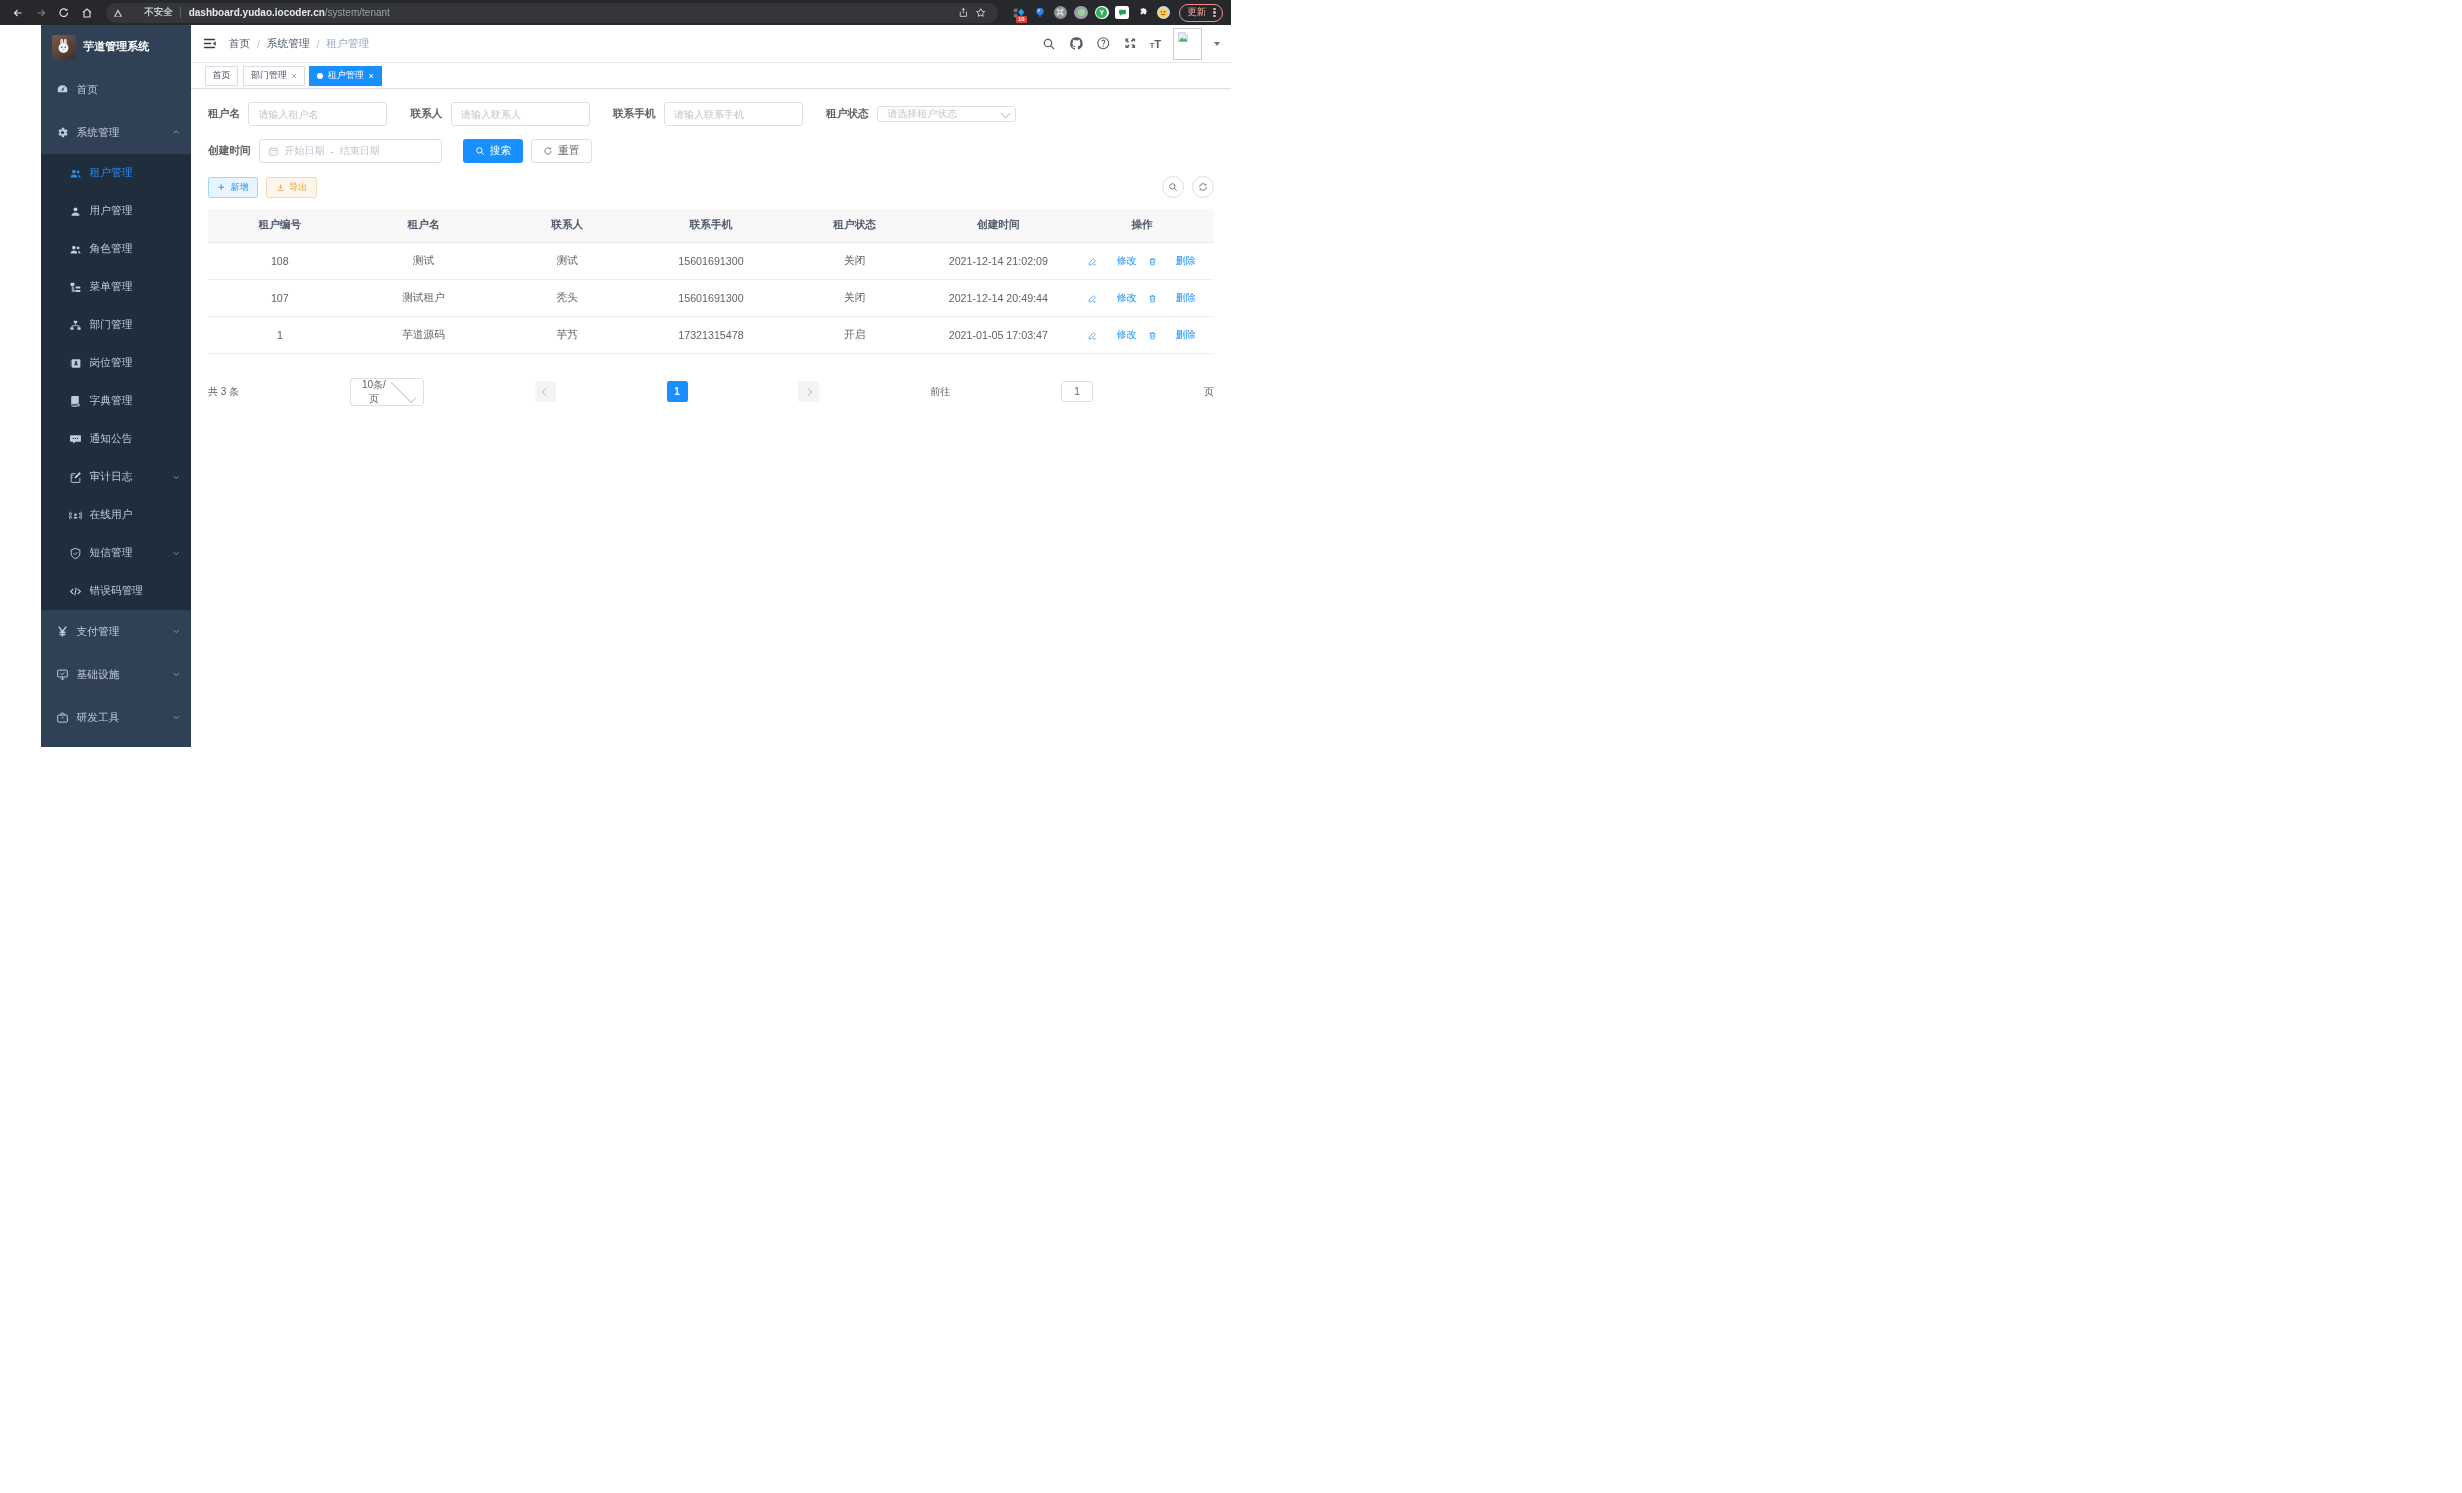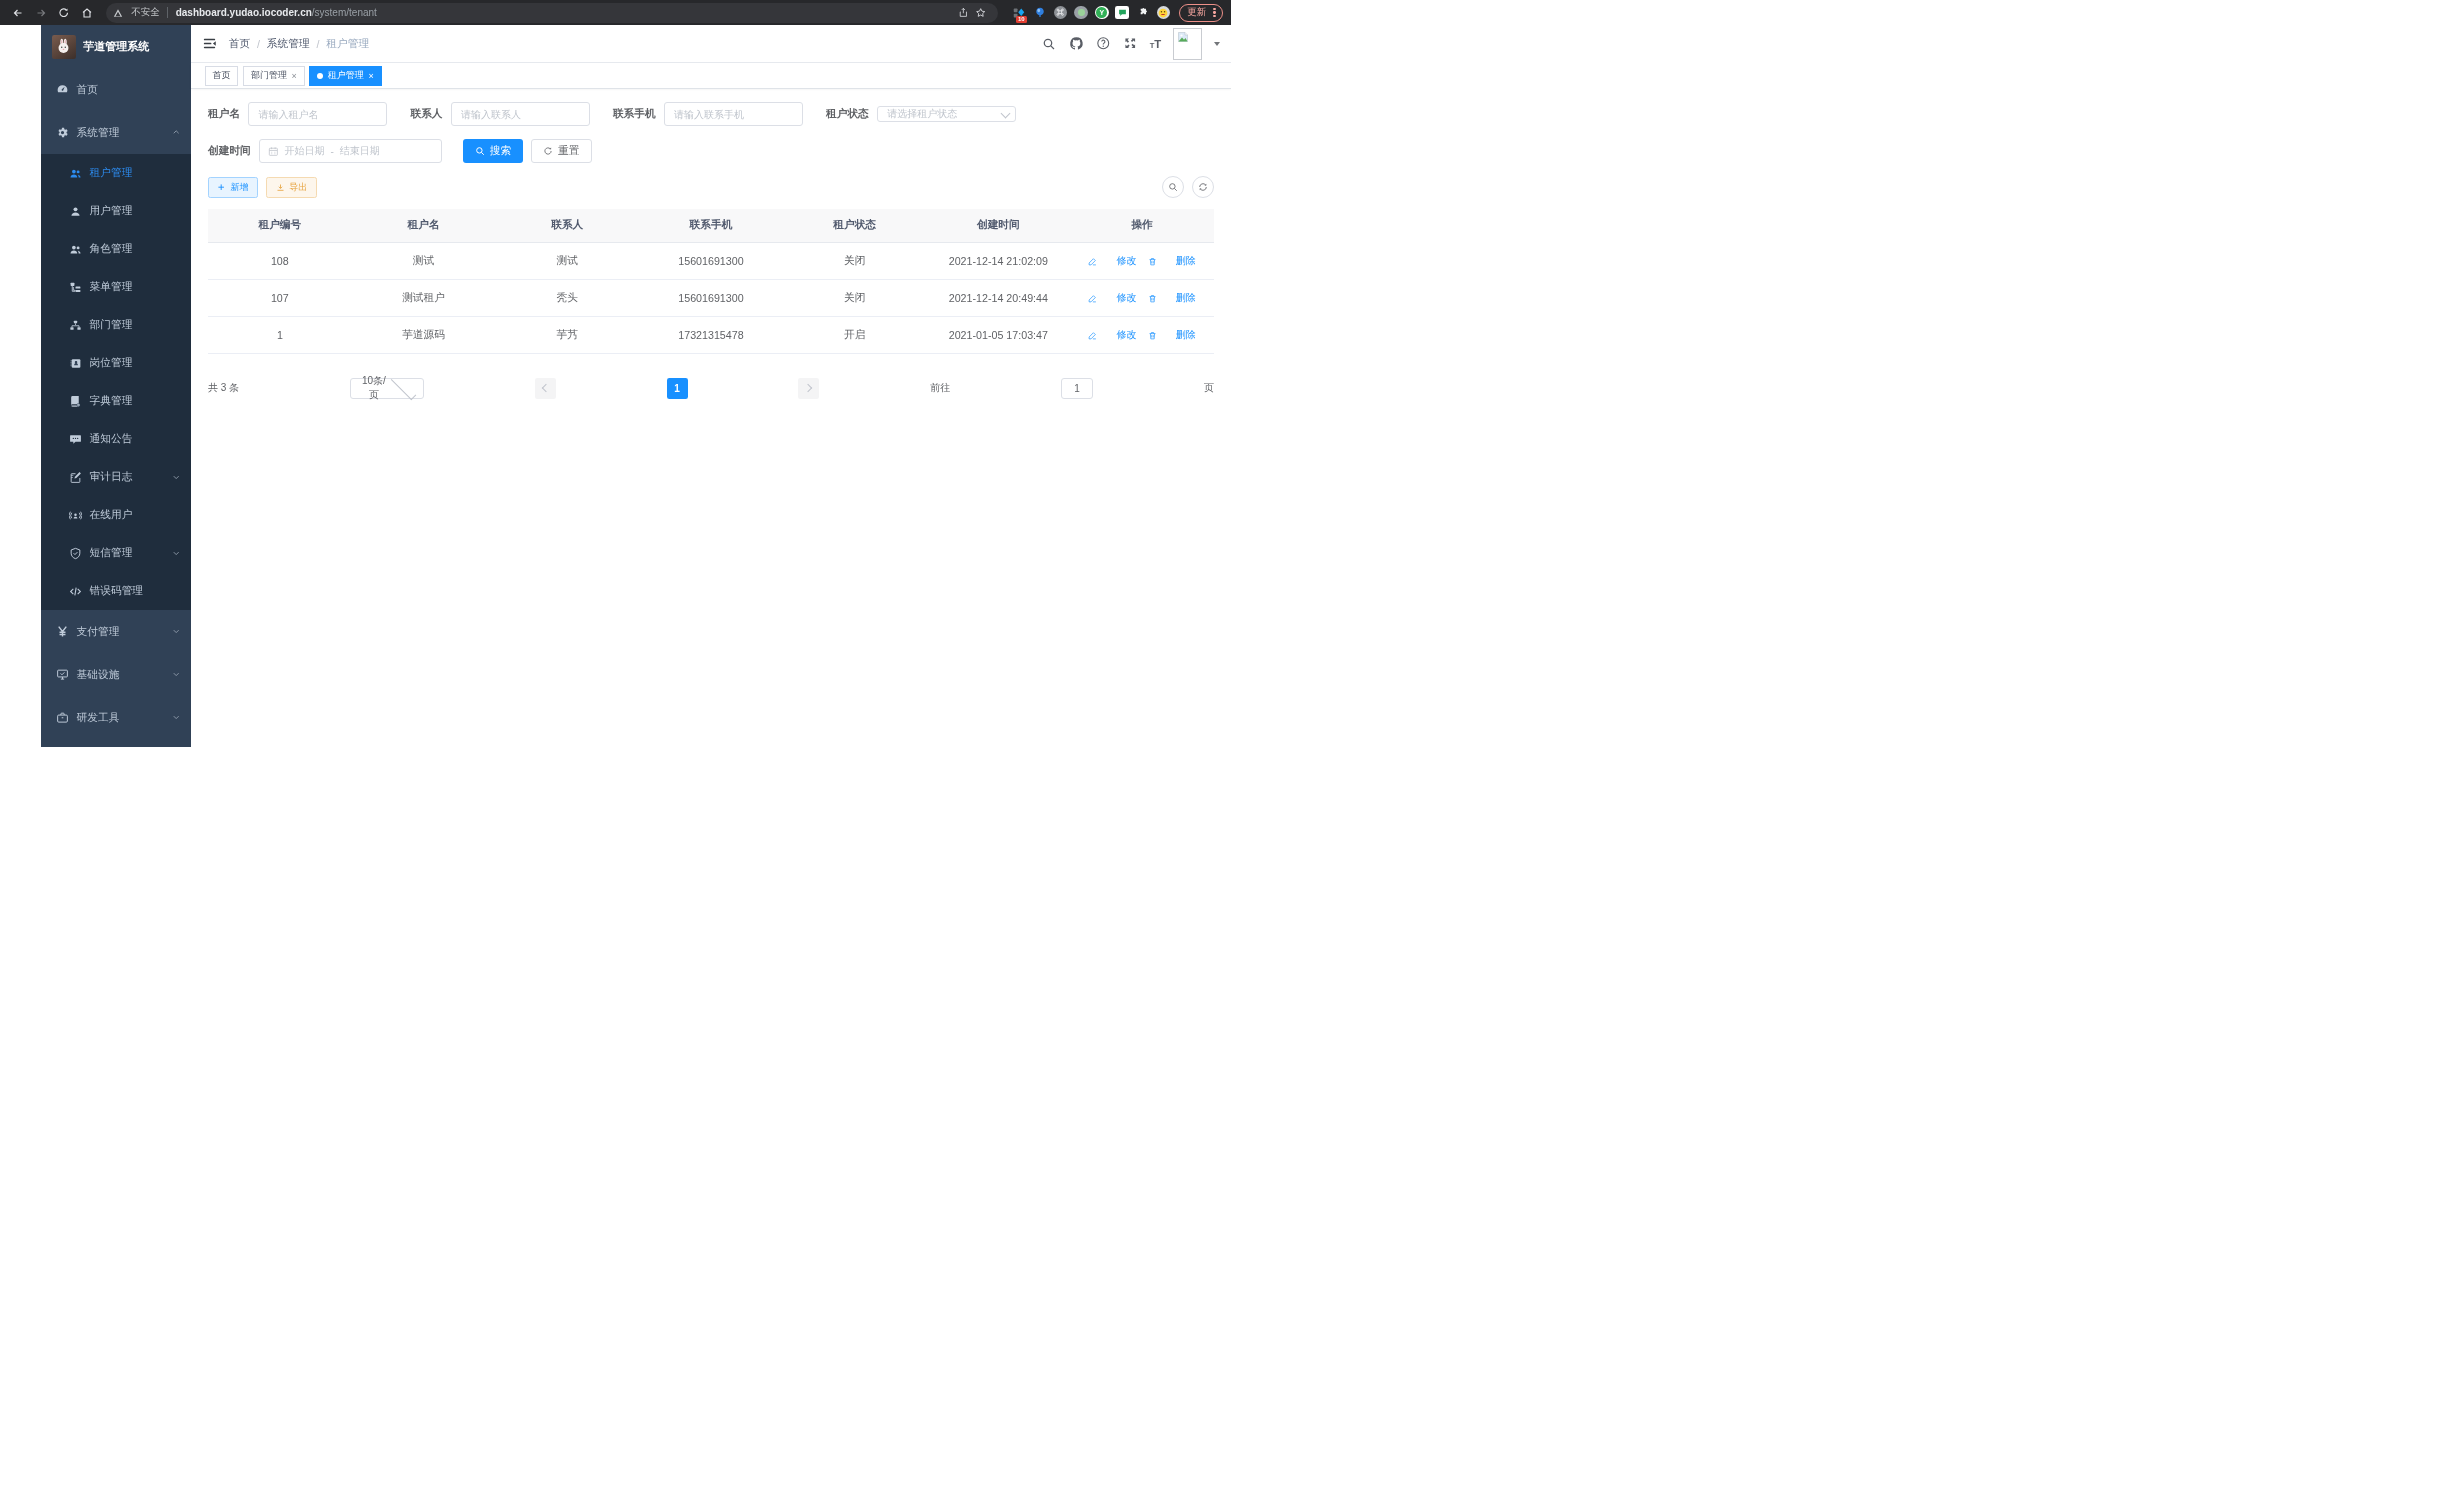--- a/index.html
+++ b/index.html
@@ -5,21 +5,21 @@
   * { margin:0; padding:0; box-sizing:border-box; }
   html,body { width:1231px; height:747px; overflow:hidden; }
   body { font-family:"Liberation Sans","DejaVu Sans",sans-serif; background:#fff; }
   svg { display:block; }
 
   
   .browser-bar { height:25px; background:#27282b; display:flex; align-items:center; padding:0 7.6px; gap:3px; }
   .bnav { width:20px; height:20px; display:flex; align-items:center; justify-content:center; color:#dfe1e5; border-radius:50%; flex:none; }
   .bnav.disabled { color:#77797d; }
   .omnibox { flex:1; height:20px; background:#35363a; border-radius:10px; display:flex; align-items:center; padding:0 7.6px; margin:0 6px; color:#c7cacd; min-width:0; }
-  .omni-sec { display:flex; align-items:center; gap:8px; color:#c7cacd; font-size:9.5px; }
+  .omni-sec { display:flex; align-items:center; gap:21px; color:#c7cacd; font-size:9.5px;font-weight:bold; }
   .omni-divider { width:0.8px; height:10.7px; background:#5f6368; margin:0 7.6px; }
   .omni-url { font-size:10px; white-space:nowrap; overflow:hidden; }
   .omni-url .host { color:#e8eaed; font-weight:600; }
   .omni-url .path { color:#9aa0a6; }
   .omni-spacer { flex:1; }
   .omni-action { width:18px; height:18px; display:flex; align-items:center; justify-content:center; color:#dfe1e5; flex:none; }
   .ext-strip { display:flex; align-items:center; gap:6.9px; margin:0 6px; flex:none; }
   .ext { width:13.7px; height:13.7px; border-radius:50%; display:flex; align-items:center; justify-content:center; font-size:7.6px; position:relative; flex:none; }
   .ext-badge { position:absolute; bottom:-3.8px; left:3px; background:#e33e32; color:#fff; font-size:6px; font-weight:700; padding:0 2.3px; border-radius:1.5px; line-height:7.6px; }
   .update-pill { border:0.8px solid #ee9089; color:#f5a59f; border-radius:10px; height:18px; display:flex; align-items:center; gap:7px; padding:0 6.9px; font-size:9.5px; flex:none; }
@@ -89,21 +89,21 @@
 
   
   table.grid { width:100%; border-collapse:collapse; table-layout:fixed; }
   .grid th { background:#f8f8f9; color:#515a6e; font-size:10.7px; font-weight:700; height:34px; text-align:center; border-bottom:0.8px solid #e6e9ee; }
   .grid td { height:37px; text-align:center; font-size:10.7px; color:#606266; border-bottom:0.8px solid #ebeef5; }
   .row-actions { display:flex; align-items:center; justify-content:center; gap:11.4px; }
   .link { color:#1890ff; font-size:10px; display:inline-flex; align-items:center; gap:19px; cursor:pointer; }
 
   
   .pagination { display:flex; align-items:center; justify-content:space-between; gap:23px; margin-top:23.6px; font-size:10px; color:#606266; }
-  .pg-select { height:21px; width:74px; border:0.8px solid #dcdfe6; border-radius:3px; display:flex; align-items:center; padding:0 6px 0 9px; color:#606266; cursor:pointer; }
+  .pg-select { height:28px; width:74px; border:0.8px solid #dcdfe6; border-radius:3px; display:flex; align-items:center; padding:0 6px 0 9px; color:#606266; cursor:pointer; }
   .pg-select span { flex:1; text-align:center; }
   .pg-btn { width:21px; height:21px; background:#f4f4f5; border-radius:2.3px; display:flex; align-items:center; justify-content:center; color:#c0c4cc; font-size:10.7px; cursor:pointer; }
   .pg-page { width:21px; height:21px; background:#1890ff; border-radius:2.3px; display:flex; align-items:center; justify-content:center; color:#fff; font-weight:700; cursor:pointer; }
   .pg-goto-input { width:32px; height:21px; border:0.8px solid #dcdfe6; border-radius:3px; text-align:center; font-size:10px; color:#606266; font-family:inherit; }
   .arrow-chev { width:6px; height:6px; border-right:1.2px solid #c0c4cc; border-bottom:1.2px solid #c0c4cc; }
   .arrow-chev.left { transform:rotate(135deg); margin-left:2.3px; }
   .arrow-chev.right { transform:rotate(-45deg); margin-right:2.3px; }
 </style>
 </head>
 <body>

